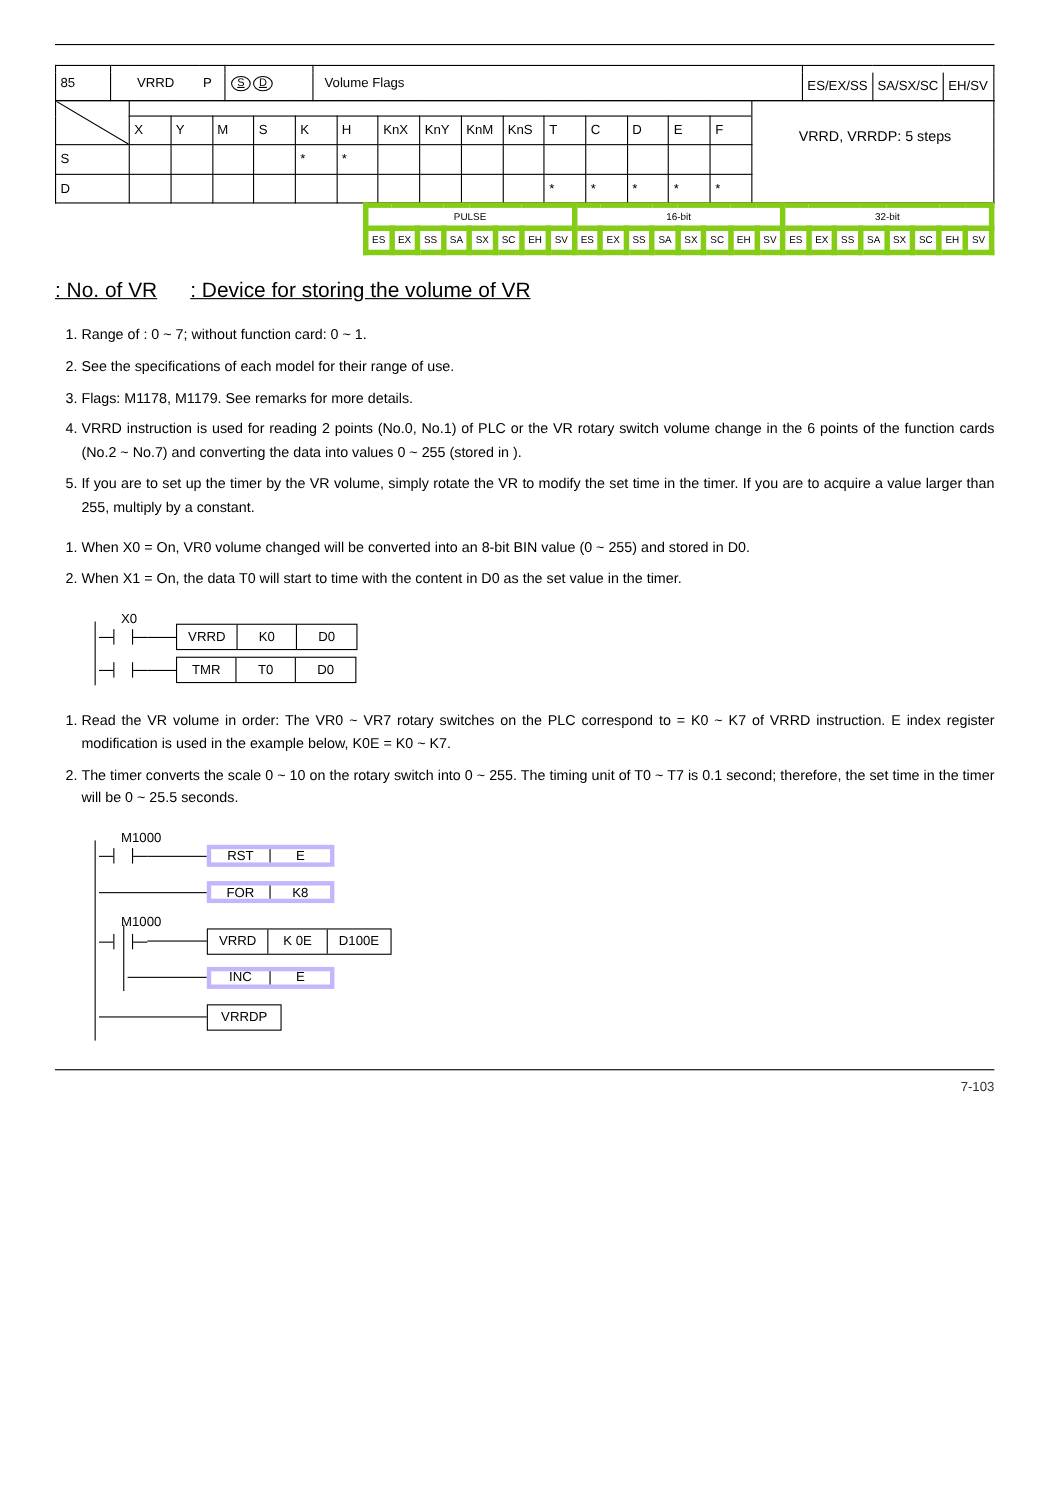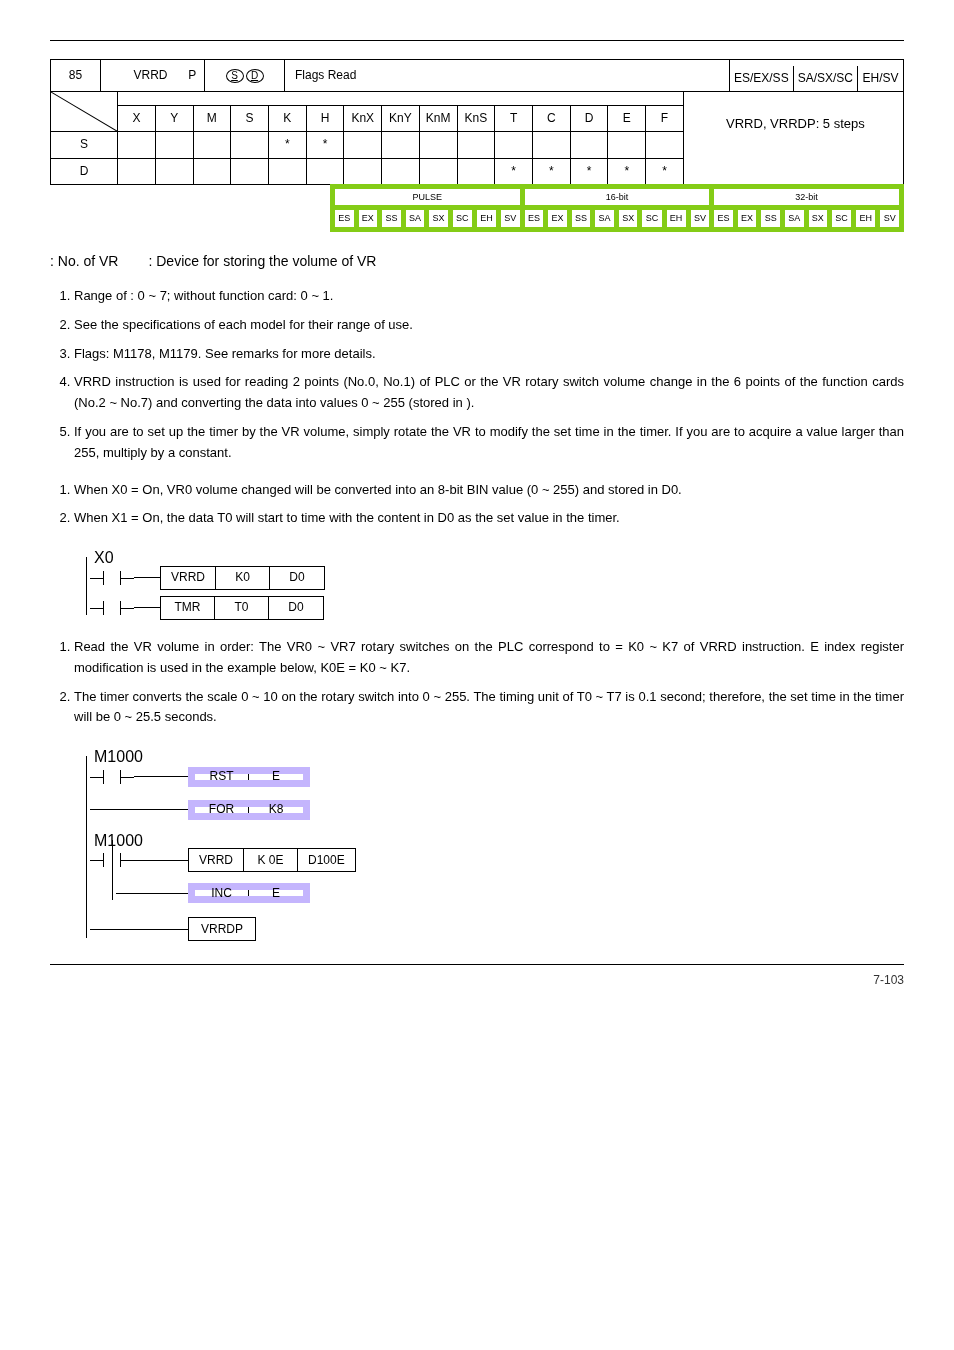--- a/index.html
+++ b/index.html
@@ -10,89 +10,89 @@
     background: #fff;
     margin: 0;
     padding: 40px 50px;
     width: 954px;
     line-height: 1.6;
   }
   .top-rule { border-top: 1px solid #000; margin-bottom: 18px; }
 
   
   table.api { border-collapse: collapse; width: 100%; }
-  table.api td, table.api th { border: 1px solid #000; padding: 3px 4px; text-align: center; vertical-align: middle; font-size: 12px; }
+  table.api td, table.api th { border: 1px solid #000; padding: 3px 4px; text-align: left; vertical-align: middle; font-size: 12px; }
   .mnemonic-cell { font-size: 13px; }
   .controllers { font-size: 11px; }
   .pill { display:inline-flex; align-items:center; justify-content:center; border:1px solid #000; border-radius:50%; width:18px; height:14px; font-size:10px; margin:0 1px; vertical-align:middle; text-decoration:underline; }
   .type-row td { height: 18px; }
   .bitword-row td { font-size: 10px; padding:0; height:14px; }
   .operands-col { width: 36px; font-size: 13px; }
 
   .diag-cell { position:relative; height: 56px; }
   .diag-line { position:absolute; left:0; top:0; width:100%; height:100%; }
 
   .pulse-table { border-collapse: collapse; width: 100%; font-size: 9px; }
   .pulse-table td, .pulse-table th { border:5px solid #84cc16; padding:1px 2px; text-align:center; }
 
-  .defs { margin: 18px 0 14px 0; font-size: 14px; }
+  .defs { margin: 18px 0 14px 0; font-size: 19px; text-decoration: underline; }
   .defs-row { display:flex; gap:30px; }
   .defs-row span { white-space: pre; }
 
   ol.expl { padding-left: 24px; margin: 8px 0 16px 0; }
   ol.expl li { margin-bottom: 8px; text-align: justify; }
 
   
   .ladder { font-family: Arial; font-size: 12px; margin: 6px 0 18px 36px; }
   .ladder-row { display:flex; align-items:center; height: 30px; position:relative; }
   .wire { height:1px; background:#000; }
   .box3 { display:flex; border:1px solid #000; height:24px; }
   .box3 > div { border-right:1px solid #000; padding:0 10px; display:flex; align-items:center; justify-content:center; min-width:54px; font-size:12px; }
   .box3 > div:last-child { border-right:none;text-align:center; }
-  .box2 { display:flex; border:7px solid #c4b5fd; height:20px; }
+  .box2 { display:flex; border:4px solid #c4b5fd; height:20px; }
   .box2 > div { border-right:1px solid #000; padding:0 12px; display:flex; align-items:center; justify-content:center; min-width:54px; font-size:12px; }
   .box2 > div:last-child { border-right:none; }
   .box1 { display:flex; border:1px solid #000; height:24px; }
   .box1 > div { padding:0 12px; display:flex; align-items:center; justify-content:center; min-width:54px; font-size:12px; }
 
   .ladder-wrap { position:relative; }
   .vrail { position:absolute; left:0; top:0; bottom:0; width:1px; background:#000; }
 
   .footer { border-top:1px solid #000; margin-top:20px; padding-top:6px; text-align:right; font-size:12px; color:#333; }
 
   
   .nc { display:inline-block; position:relative; width:44px; height:16px; }
   .nc::before, .nc::after { content:""; position:absolute; top:50%; height:1px; background:#000; }
   .nc::before { left:0; width:13px; }
   .nc::after { right:0; width:13px; }
   .nc .bar1, .nc .bar2 { position:absolute; width:1px; height:14px; background:#000; top:1px; }
   .nc .bar1 { left:13px; }
   .nc .bar2 { left:30px; }
 
   .rung-block { position:relative; padding-left: 4px; }
-  .rung-label { font-size:16px; margin-bottom:-8px; margin-left: 4px; }
+  .rung-label { font-size:12px; margin-bottom:-8px; margin-left: 20px; }
 
   .subrail { position:absolute; width:1px; background:#000; }
 </style>
 </head>
 <body>
 
 <div class="top-rule"></div>
 
 <table class="api">
   <tbody>
       <tr>
     <td rowspan="2" style="width:50px">85</td>
     <td rowspan="2" style="width:20px;border-right:none"></td>
     <td rowspan="2" style="width:60px;border-left:none;border-right:none" class="mnemonic-cell">VRRD</td>
     <td rowspan="2" style="width:24px;border-left:none">P</td>
     <td rowspan="2" style="width:80px">
       <span class="pill">S</span><span class="pill">D</span>
     </td>
-    <td rowspan="2" style="text-align:left;padding-left:10px">Flags Read</td>
+    <td rowspan="2" style="text-align:left;padding-left:10px">Volume Flags</td>
     <td colspan="3" style="border-bottom:none"></td>
   </tr>
   <tr>
     <td class="controllers" style="border-top:none;width:60px">ES/EX/SS</td>
     <td class="controllers" style="border-top:none;width:60px">SA/SX/SC</td>
     <td class="controllers" style="border-top:none;width:46px">EH/SV</td>
   </tr>
 </tbody>
   </table>
 

